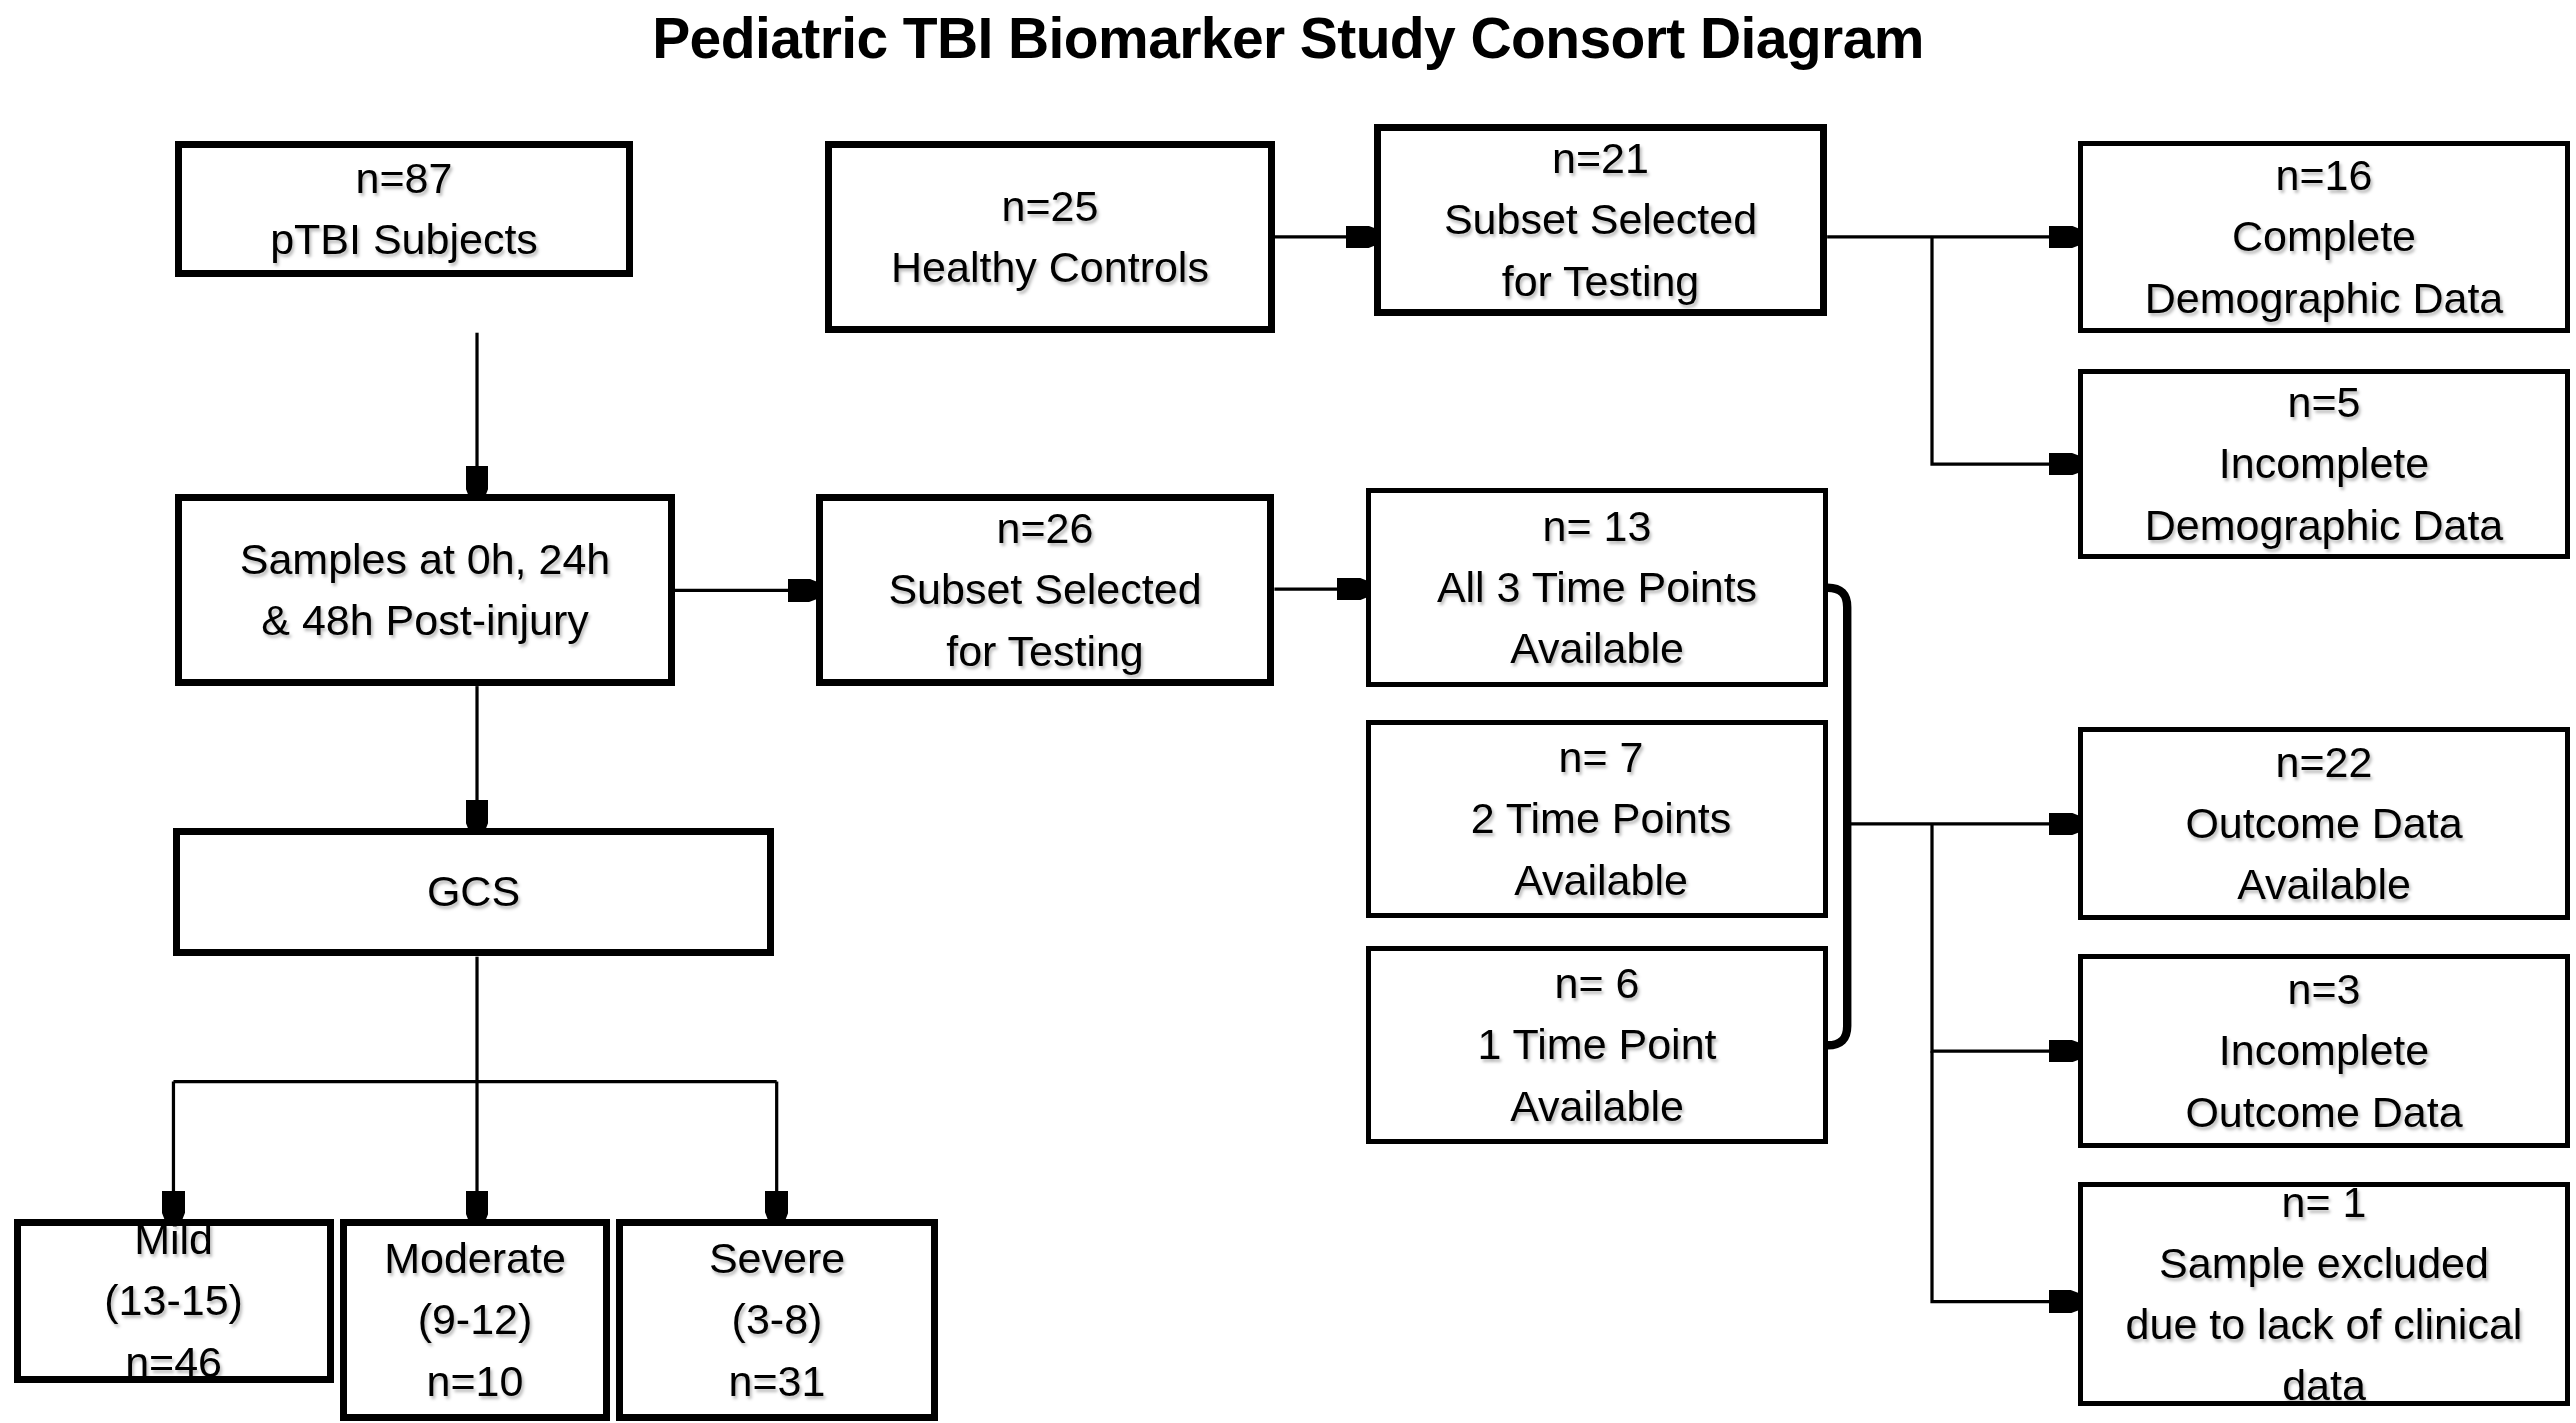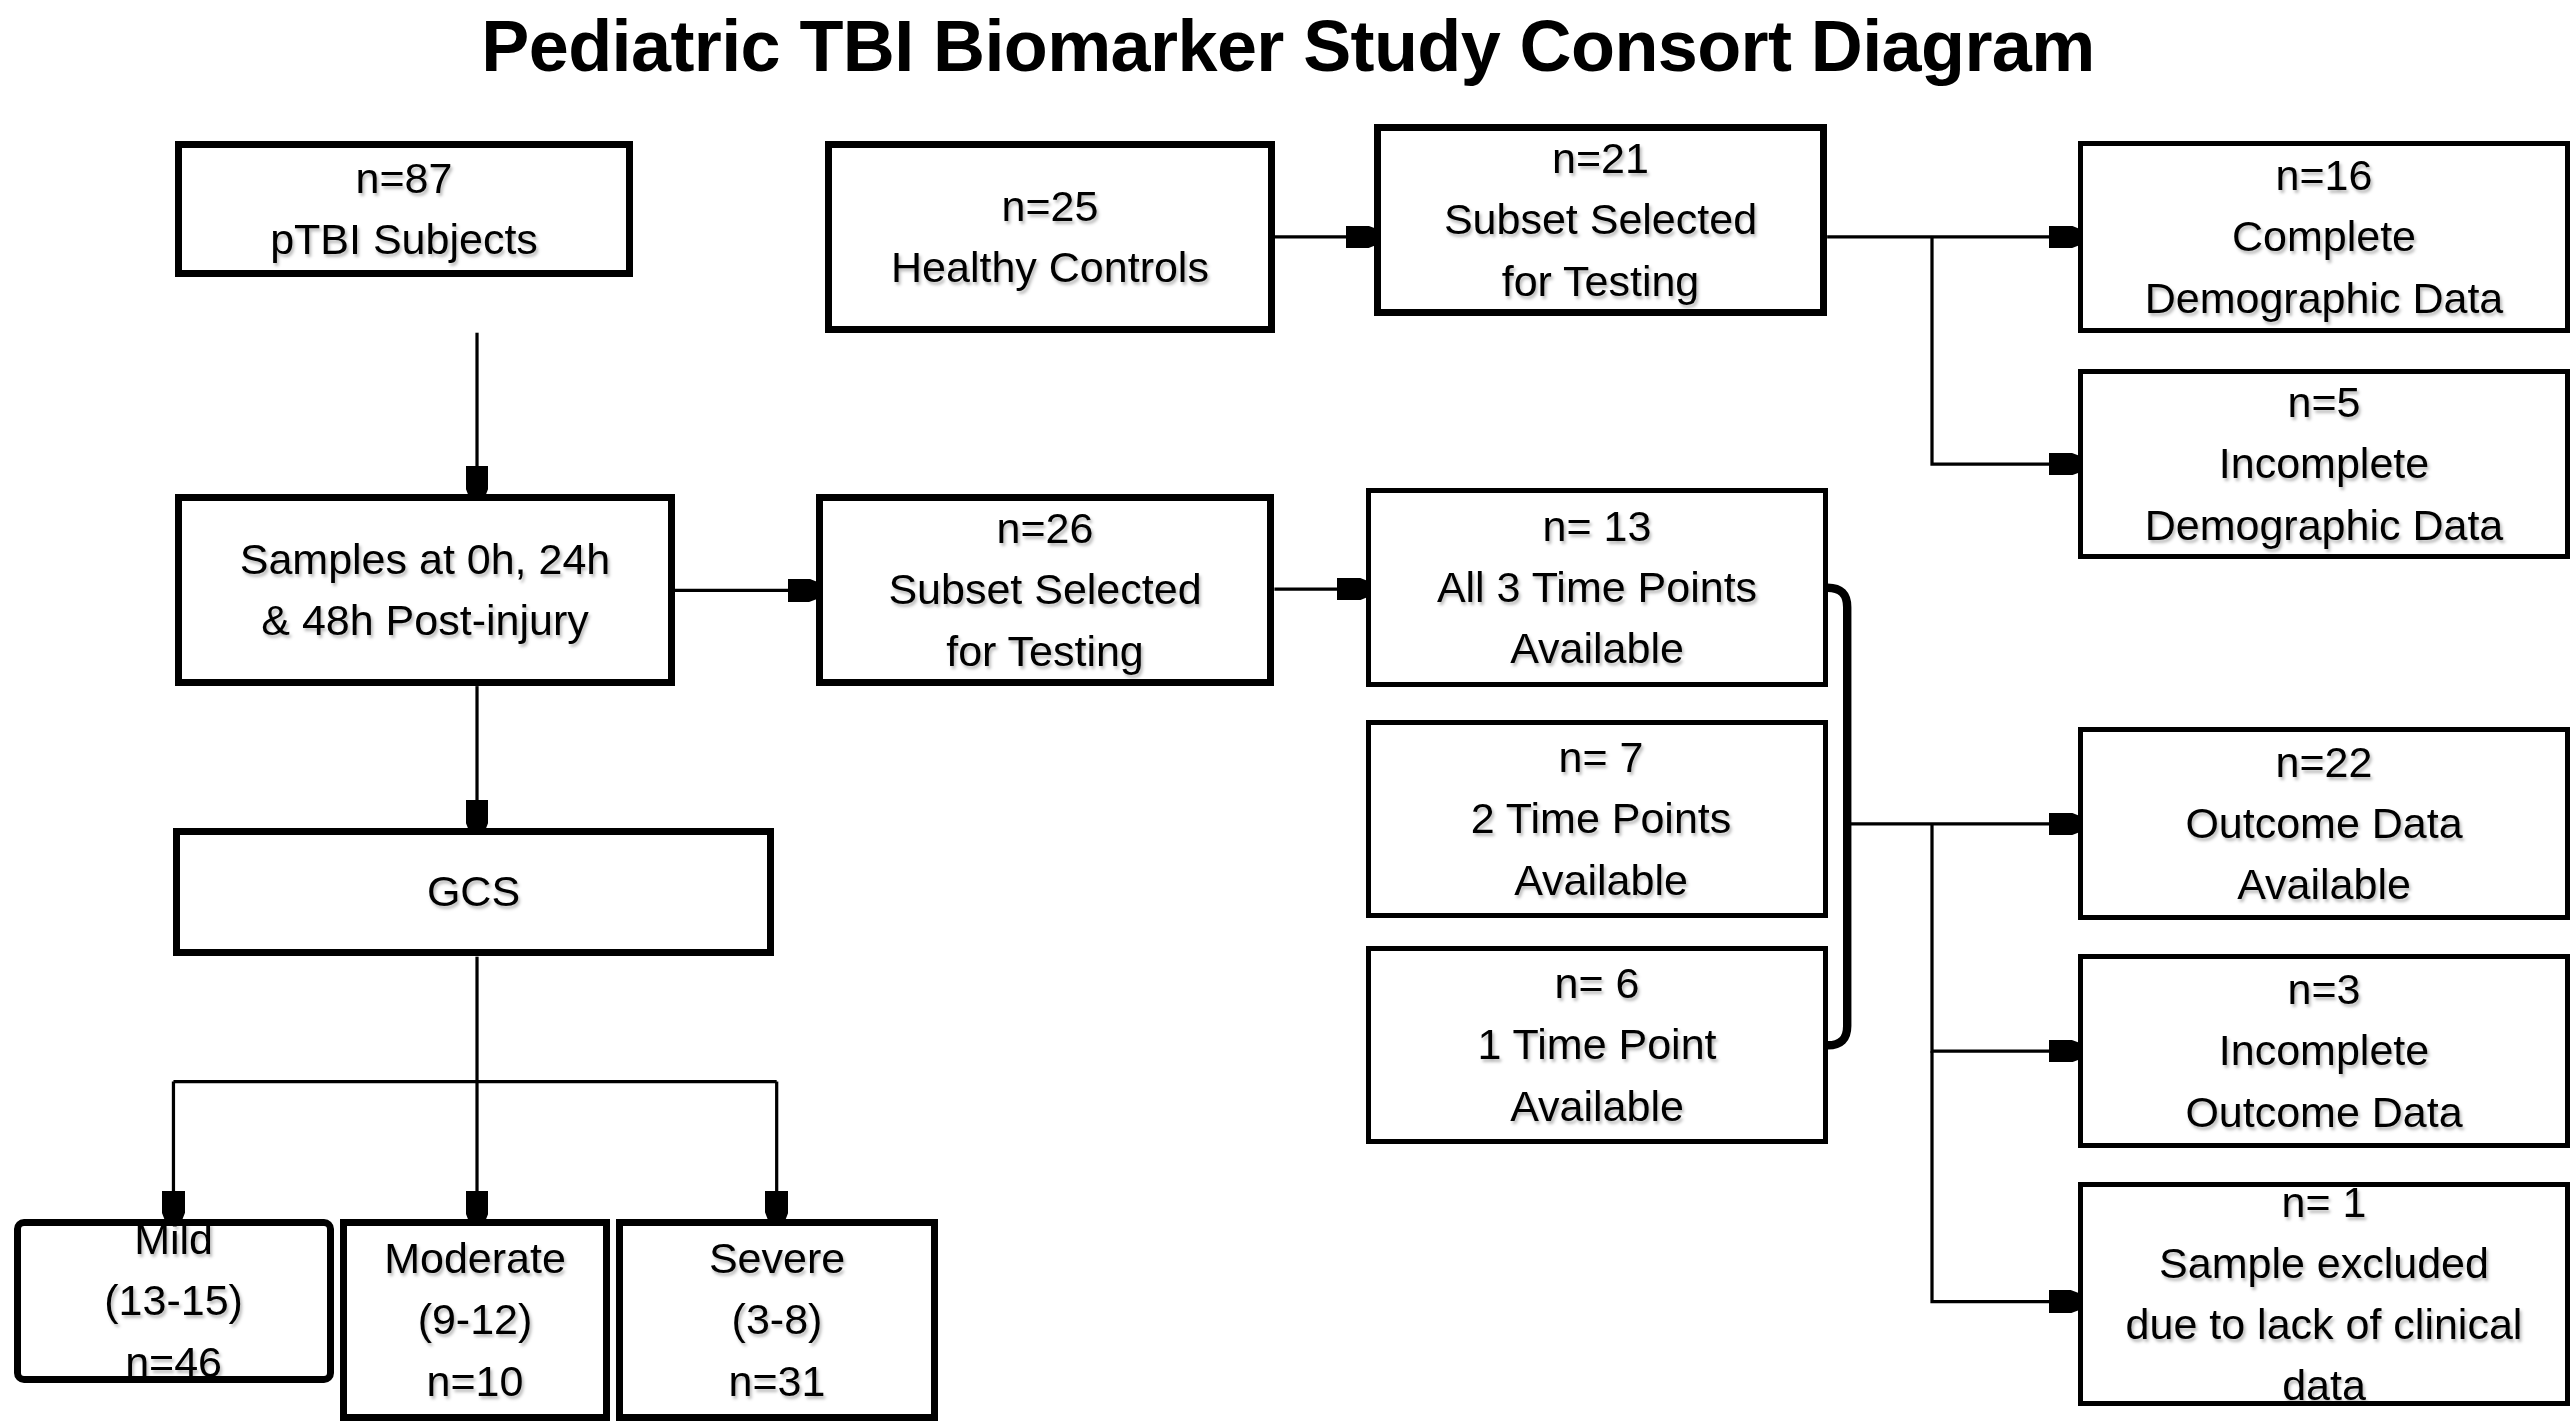--- a/index.html
+++ b/index.html
@@ -15,21 +15,21 @@
     font-family: "Liberation Sans", sans-serif;
     color: #000000;
     overflow: hidden;
   }
   .title {
     position: absolute;
     left: 0;
     top: 5.2px;
     width: 2576px;
     text-align: center;
-    font-size: 72px;
+    font-size: 57px;
     font-weight: 700;
     letter-spacing: -0.6px;
     color: #000000;
     margin: 0;
   }
   .box {
     position: absolute;
     box-sizing: border-box;
     background: #ffffff;
     border: 5.8px solid #000000;
@@ -55,21 +55,21 @@
   #box-incomplete-demo    { left: 2078px; top: 369px;  width: 492px; height: 190px; }
   #box-samples            { left: 175px;  top: 494px;  width: 500px; height: 192px; }
   #box-subset26           { left: 816px; top: 494px;  width: 458px; height: 192px; }
   #box-tp3                { left: 1366px; top: 488px;  width: 462px; height: 199px; }
   #box-tp2                { left: 1366px; top: 720px; width: 462px; height: 198px; padding-left: 8px; }
   #box-tp1                { left: 1366px; top: 946px; width: 462px; height: 198px; }
   #box-outcome            { left: 2078px; top: 727px; width: 492px; height: 193px; }
   #box-incomplete-outcome { left: 2078px; top: 954px; width: 492px; height: 194px; }
   #box-excluded           { left: 2078px; top: 1182px; width: 492px; height: 224px; }
   #box-gcs                { left: 173px;  top: 828px; width: 601px; height: 128px; }
-  #box-mild               { left: 13.6px;   top: 1219px; width: 320px; height: 164px; border-radius: 10px; }
+  #box-mild               { left: 13.6px;   top: 1219px; width: 320px; height: 164px; }
   #box-moderate           { left: 340px;  top: 1219px; width: 270px; height: 202px; }
   #box-severe             { left: 616px;  top: 1219px; width: 322px; height: 202px; }
 
   svg.connectors {
     position: absolute;
     left: 0;
     top: 0;
     width: 2576px;
     height: 1424px;
     pointer-events: none;

